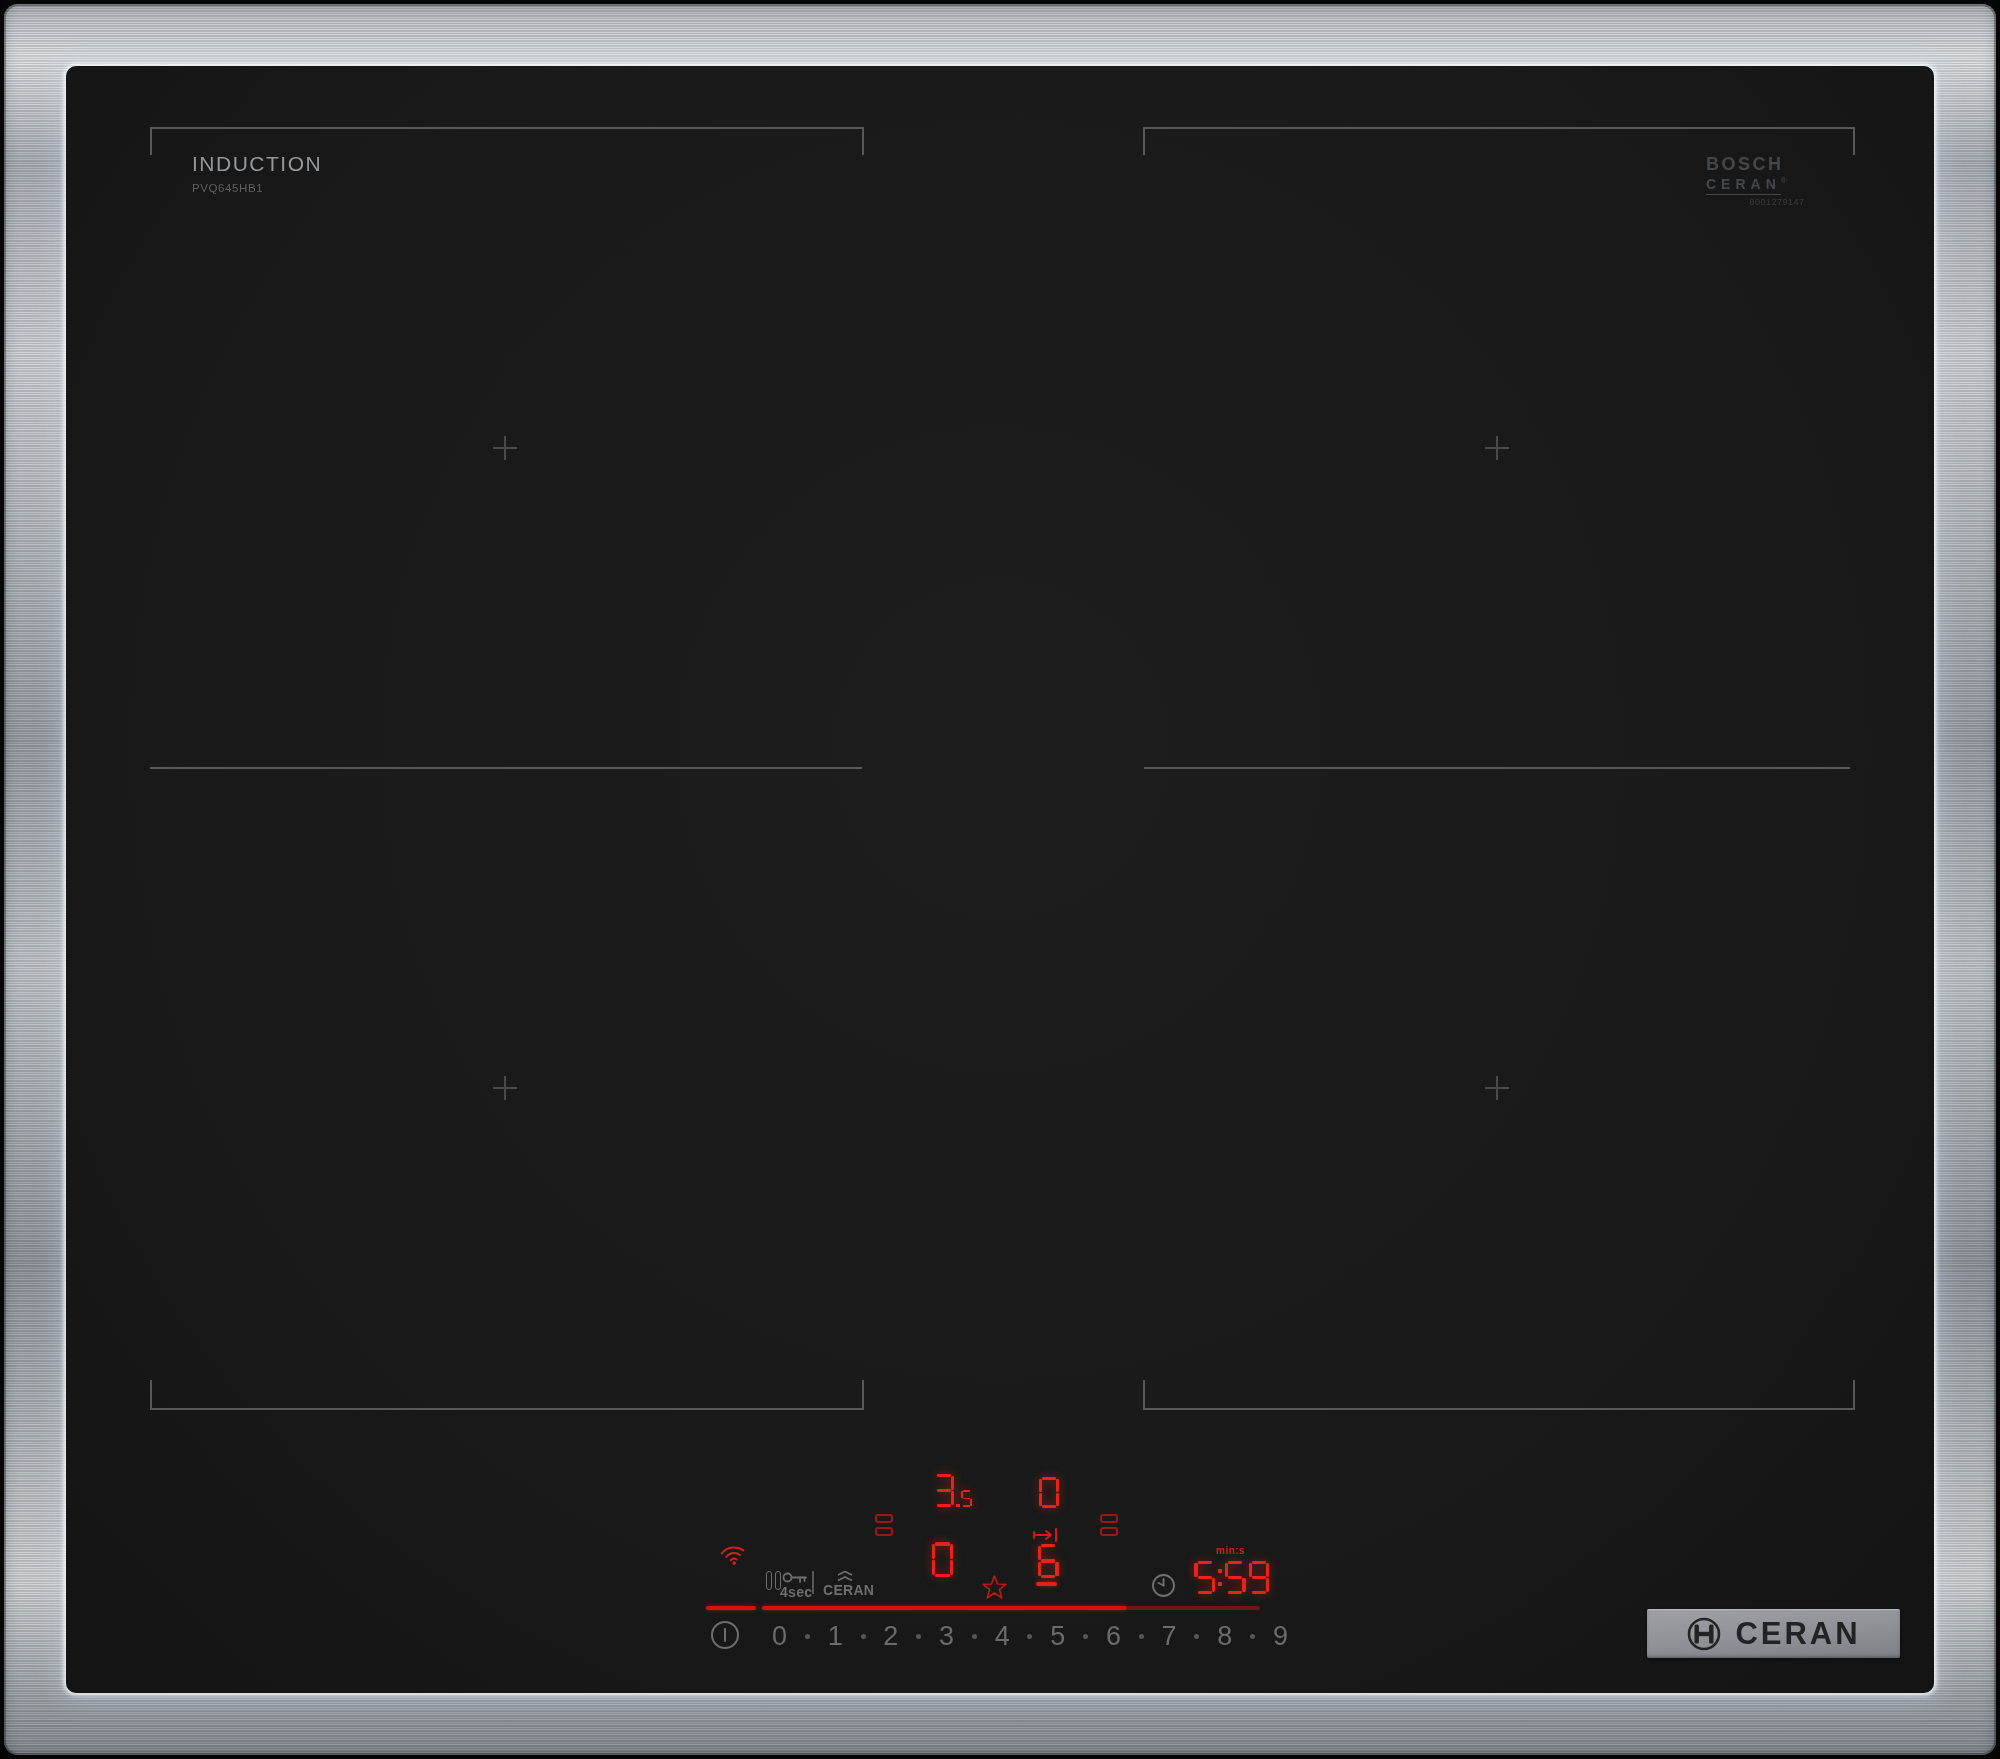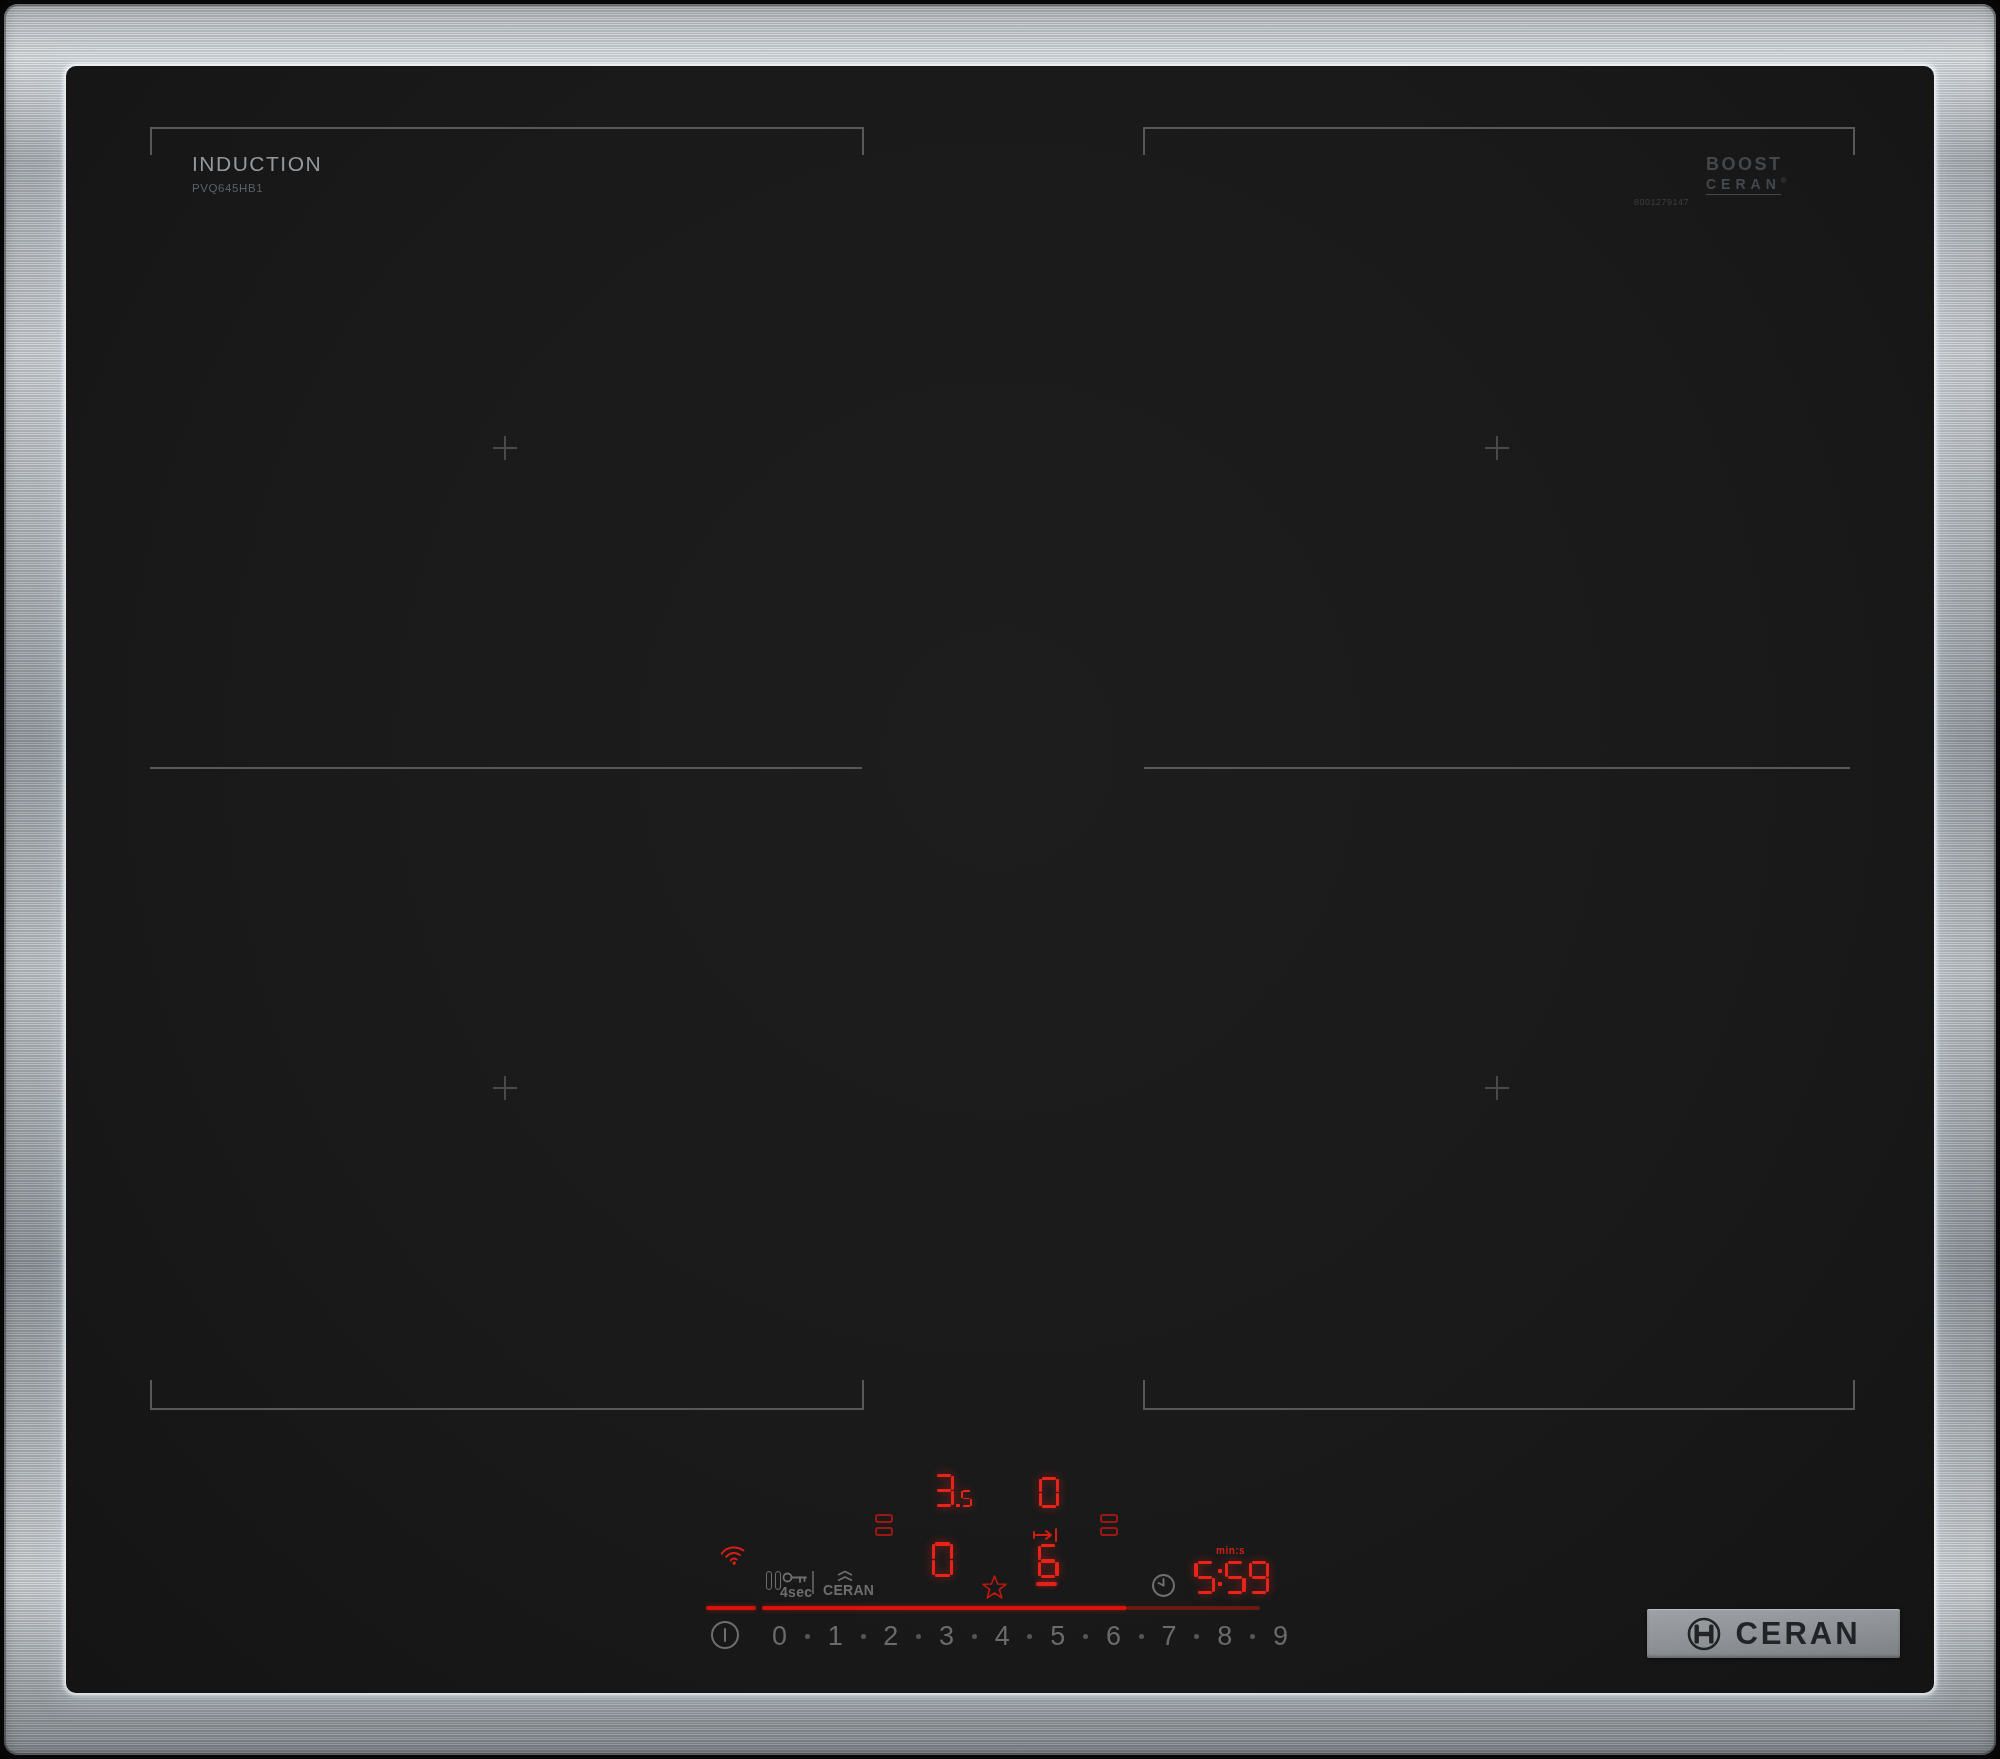--- a/index.html
+++ b/index.html
@@ -31,21 +31,21 @@
   .cross::before{content:"";position:absolute;left:0;right:0;top:11px;height:2px;background:#4a4a4a;}
   .cross::after{content:"";position:absolute;top:0;bottom:0;left:11px;width:2px;background:#4a4a4a;}
 
   
   .induction{position:absolute;left:126px;top:86px;font-size:21px;letter-spacing:1.5px;color:#93989c;}
   .model{position:absolute;left:126px;top:116px;font-size:11.5px;letter-spacing:.6px;color:#5d6165;}
   .schott{position:absolute;left:1640px;top:88px;width:122px;text-align:left;color:#45484b;}
   .schott .l1{font-size:18px;font-weight:bold;letter-spacing:2.5px;}
   .schott .l2{font-size:14px;font-weight:bold;letter-spacing:5px;border-bottom:1.5px solid #45484b;padding-bottom:2px;display:inline-block;}
   .schott sup{font-size:8px;}
-  .printcode{position:absolute;left:1568px;top:131px;width:102px;text-align:left;font-size:9px;color:#3b3e41;letter-spacing:.5px;}
+  .printcode{position:absolute;left:1660px;top:131px;width:102px;text-align:center;font-size:9px;color:#3b3e41;letter-spacing:.5px;}
 
   
   .led{color:#e8231a;filter:drop-shadow(0 0 4px rgba(255,35,18,.55));}
   .seg-display{position:absolute;white-space:nowrap;line-height:1em;}
   .s7{position:relative;display:inline-block;width:.62em;height:1em;margin:0 .045em;vertical-align:baseline;}
   .s7 i{position:absolute;opacity:0;background:currentColor;border-radius:.035em;}
   .s7 i.on{opacity:1;}
   .sg-a{left:.1em;right:.1em;top:0;height:.1em;}
   .sg-g{left:.1em;right:.1em;top:.45em;height:.1em;}
   .sg-d{left:.1em;right:.1em;bottom:0;height:.1em;}
@@ -107,21 +107,21 @@
     <div class="zbracket-bottom" style="left:1077px;top:1314px;width:708px;"></div>
 
     <div class="cross" style="left:427px;top:370px;"></div>
     <div class="cross" style="left:1419px;top:370px;"></div>
     <div class="cross" style="left:427px;top:1010px;"></div>
     <div class="cross" style="left:1419px;top:1010px;"></div>
 
     <div class="induction">INDUCTION</div>
     <div class="model">PVQ645HB1</div>
     <div class="schott">
-      <div class="l1">BOOST</div>
+      <div class="l1">BOSCH</div>
       <div><span class="l2">CERAN</span><sup>®</sup></div>
     </div>
     <div class="printcode">8001279147</div>
 
     <svg class="icon" style="position:absolute;left:654px;top:1479px;" width="26" height="21" viewBox="0 0 26 21">
       <g fill="none" stroke="#d32015" stroke-width="2" stroke-linecap="round" transform="rotate(-8 13 10)">
         <path d="M2 7 C8 1,18 1,24 7"></path>
         <path d="M6 11 C10 7,16 7,20 11"></path>
         <path d="M10 15 C12 13,14 13,16 15"></path>
       </g>

